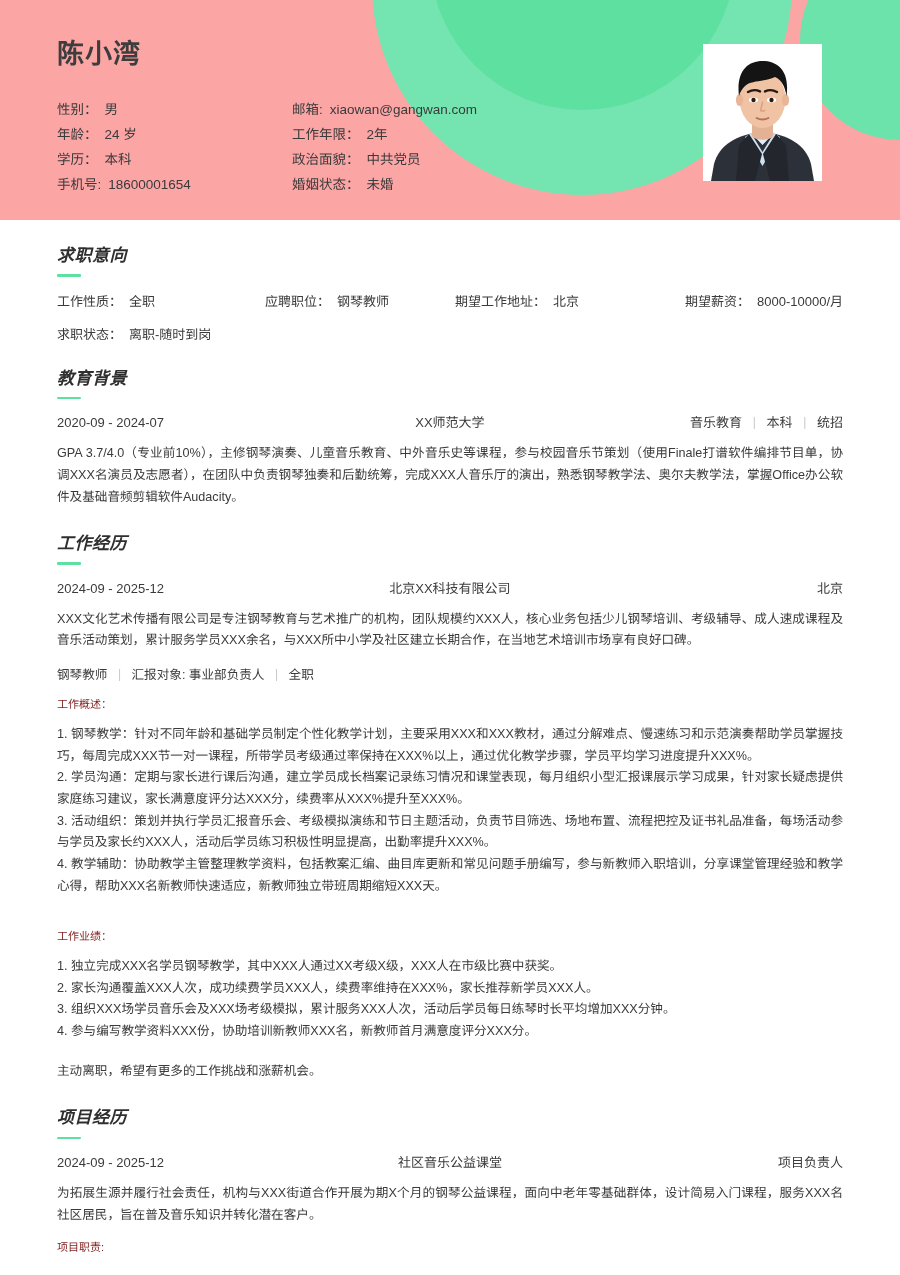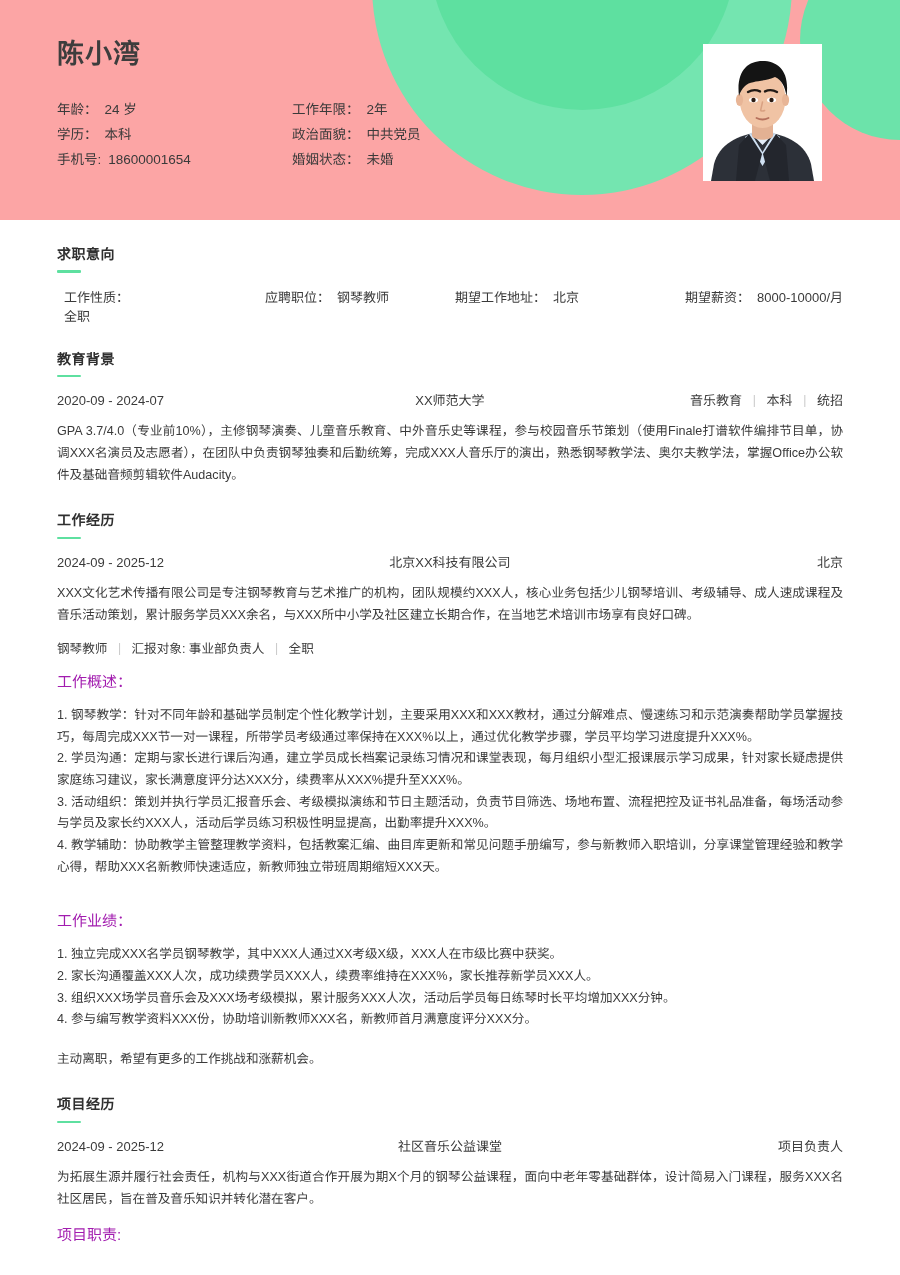--- a/index.html
+++ b/index.html
@@ -98,25 +98,26 @@
   
   .resume-body {
     padding: 0 57px;
   }
 
   .section { margin-top: 0; }
   .section-head {
     padding-top: 25px;
   }
   .section-title {
-    font-size: 14px;
+    font-size: 17px;
     font-weight: bold;
     color: #2f2f2f;
     letter-spacing: 0.5px;
     line-height: 1.3;
+    font-style: italic;
   }
   .section-rule {
     width: 24px;
     height: 2.5px;
     background: #5ee0a0;
     margin-top: 7px;
     border-radius: 1px;
   }
 
   .row-3col {
@@ -141,23 +142,23 @@
 
   .para {
     font-size: 12.6px;
     line-height: 1.72;
     color: #3a3a3a;
     margin-top: 12px;
     text-align: justify;
   }
   .para.tight { margin-top: 10px; }
   .para-block {
-    font-size: 15px;
+    font-size: 11px;
     line-height: 1.72;
-    color: #a21caf;
+    color: #7f1d1d;
     margin-top: 12px;
     white-space: pre-wrap;
     text-align: justify;
   }
   .inline-meta {
     font-size: 12.6px;
     color: #3a3a3a;
     margin-top: 12px;
   }
 
@@ -165,41 +166,51 @@
   .intent-row {
     display: flex;
     font-size: 13px;
     color: #3a3a3a;
     margin-top: 14px;
     white-space: nowrap;
   }
   .intent-cell { display: flex; align-items: baseline; }
   .intent-cell .lbl { color: #3a3a3a; }
   .intent-cell .val { margin-left: 7px; }
-  .ic-w1 { width: 208px; flex-direction: column; }
+  .ic-w1 { width: 208px; }
   .ic-w2 { width: 190px; }
   .ic-w3 { width: 215px; }
   .ic-w4 { width: auto; justify-content: flex-end; flex: 1; }
 </style>
 </head>
 <body>
 
 <div class="resume-header">
   <div class="header-deco">
     <div class="deco-ring r-outer"></div>
     <div class="deco-ring r-inner"></div>
     <div class="deco-ring r-side"></div>
   </div>
 
   <div class="header-inner">
     <div class="resume-name">陈小湾</div>
 
     <div class="info-grid">
       <div class="info-row">
         <div class="info-cell col-1">
+          <span class="info-label">性别：</span>
+          <span class="info-value">男</span>
+        </div>
+        <div class="info-cell col-2">
+          <span class="info-label">邮箱:</span>
+          <span class="info-value">xiaowan@gangwan.com</span>
+        </div>
+      </div>
+      <div class="info-row">
+        <div class="info-cell col-1">
           <span class="info-label">年龄：</span>
           <span class="info-value">24 岁</span>
         </div>
         <div class="info-cell col-2">
           <span class="info-label">工作年限：</span>
           <span class="info-value">2年</span>
         </div>
       </div>
       <div class="info-row">
         <div class="info-cell col-1">
@@ -277,20 +288,26 @@
         <span class="lbl">应聘职位：</span>
         <span class="val">钢琴教师</span>
       </div>
       <div class="intent-cell ic-w3">
         <span class="lbl">期望工作地址：</span>
         <span class="val">北京</span>
       </div>
       <div class="intent-cell ic-w4">
         <span class="lbl">期望薪资：</span>
         <span class="val">8000-10000/月</span>
+      </div>
+    </div>
+    <div class="intent-row">
+      <div class="intent-cell ic-w1">
+        <span class="lbl">求职状态：</span>
+        <span class="val">离职-随时到岗</span>
       </div>
     </div>
   </section>
 
   <section class="section">
     <div class="section-head">
       <div class="section-title">教育背景</div>
       <div class="section-rule"></div>
     </div>
     <div class="row-3col">

